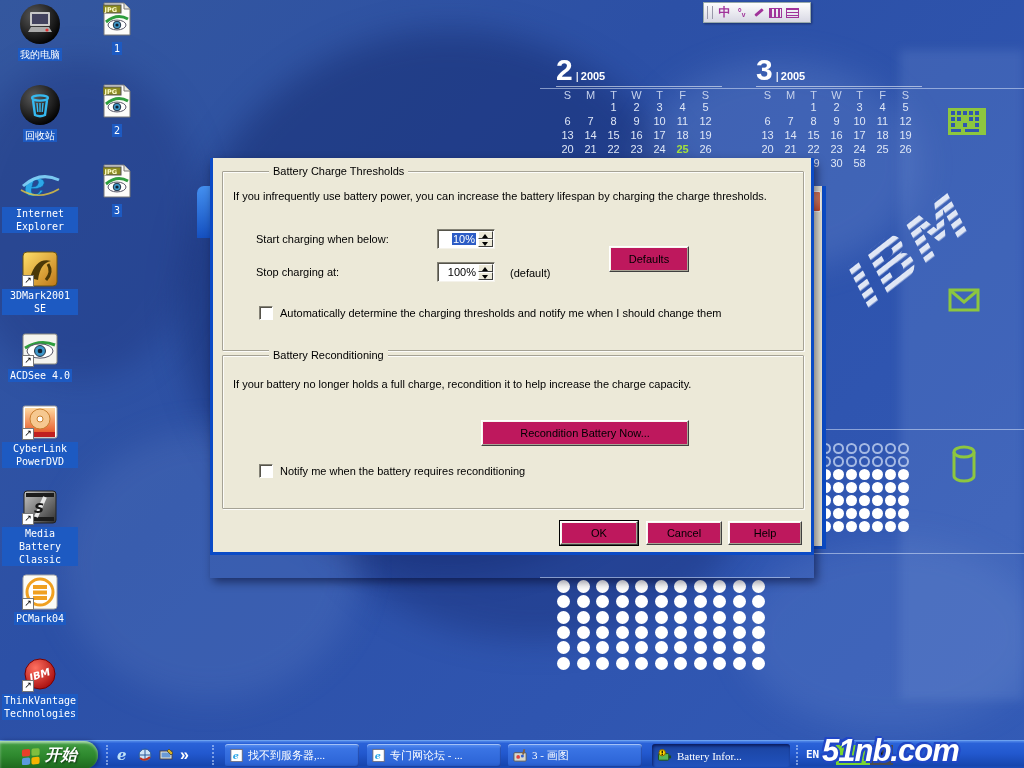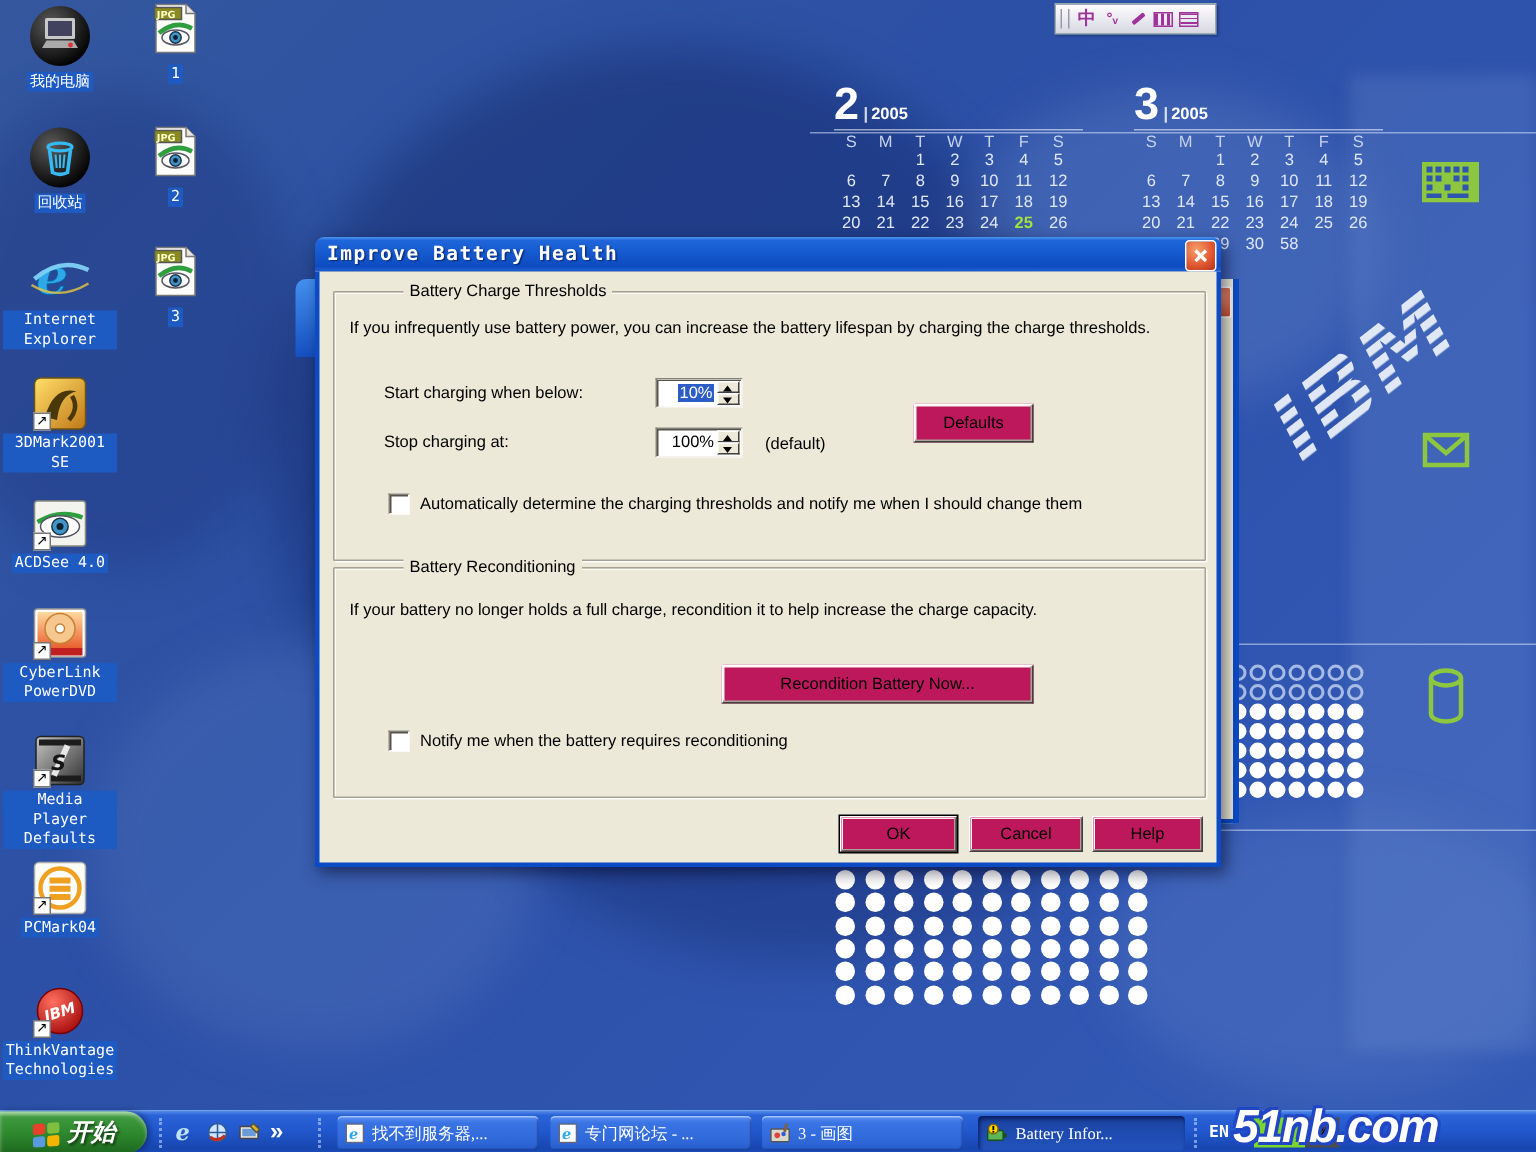--- a/index.html
+++ b/index.html
@@ -528,21 +528,21 @@
               </linearGradient>
             </defs>
             <rect x="2" y="2" width="32" height="32" rx="3" fill="url(#g5)" stroke="#222"></rect>
             <rect x="4" y="4" width="28" height="4" fill="#1c1c1c"></rect>
             <rect x="4" y="28" width="28" height="4" fill="#1c1c1c"></rect>
             <path d="M23 8 L14 28" stroke="#e8e8e8" stroke-width="4"></path>
             <text x="12" y="24" font-size="14" font-weight="bold" font-style="italic" fill="#151515" font-family="DejaVu Sans, sans-serif">S</text>
           </svg>
           <span class="sc-arrow">↗</span>
         </div>
-        <div class="lbl">Media Player Defaults</div>
+        <div class="lbl">Media Battery Classic</div>
       </div>
       <div class="dicon" style="top: 566px;">
         <div class="art">
           <svg width="36" height="36" viewBox="0 0 36 36">
             <rect x="1" y="1" width="34" height="34" rx="3" fill="#fbfbf7" stroke="#aaa"></rect>
             <circle cx="18" cy="18" r="13" fill="#fff" stroke="#f0a020" stroke-width="3"></circle>
             <rect x="11" y="11" width="14" height="4" fill="#f0a020"></rect>
             <rect x="11" y="16.5" width="14" height="4" fill="#f0a020"></rect>
             <rect x="11" y="22" width="14" height="4" fill="#f0a020"></rect>
           </svg>
@@ -623,28 +623,20 @@
         <div class="menu-ico"></div>
       </div>
   </div>
 
   <div class="under-left"></div>
   <div class="under-right">
     <div class="under-btn"></div>
   </div>
 
   <div class="dialog">
-    <div class="titlebar">
-      <span class="title-text">Improve Battery Health</span>
-      <div class="close-btn">
-        <svg width="11" height="11" viewBox="0 0 11 11">
-          <path d="M2 2 L9 9 M9 2 L2 9" stroke="#fff" stroke-width="2.2"></path>
-        </svg>
-      </div>
-    </div>
     <div class="dlg-body">
 
       <div class="groupbox" style="top:13px;height:178px;">
         <span class="legend">Battery Charge Thresholds</span>
         <span class="gtext" style="left:10px;top:18px;">If you infrequently use battery power, you can increase the battery lifespan by charging the charge thresholds.</span>
 
         <span class="gtext" style="left:33px;top:61px;">Start charging when below:</span>
         <div class="spin" style="left:214px;top:57px;">
           <span class="val sel">10%</span>
           <div class="updown">

